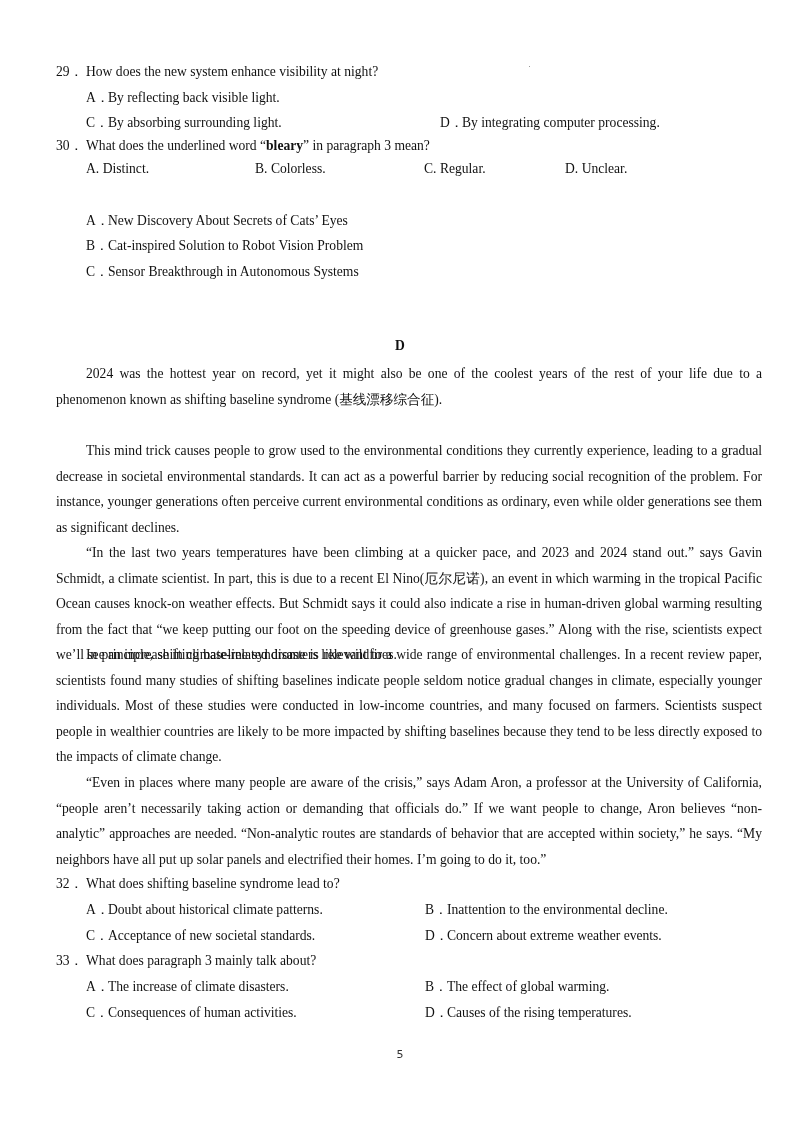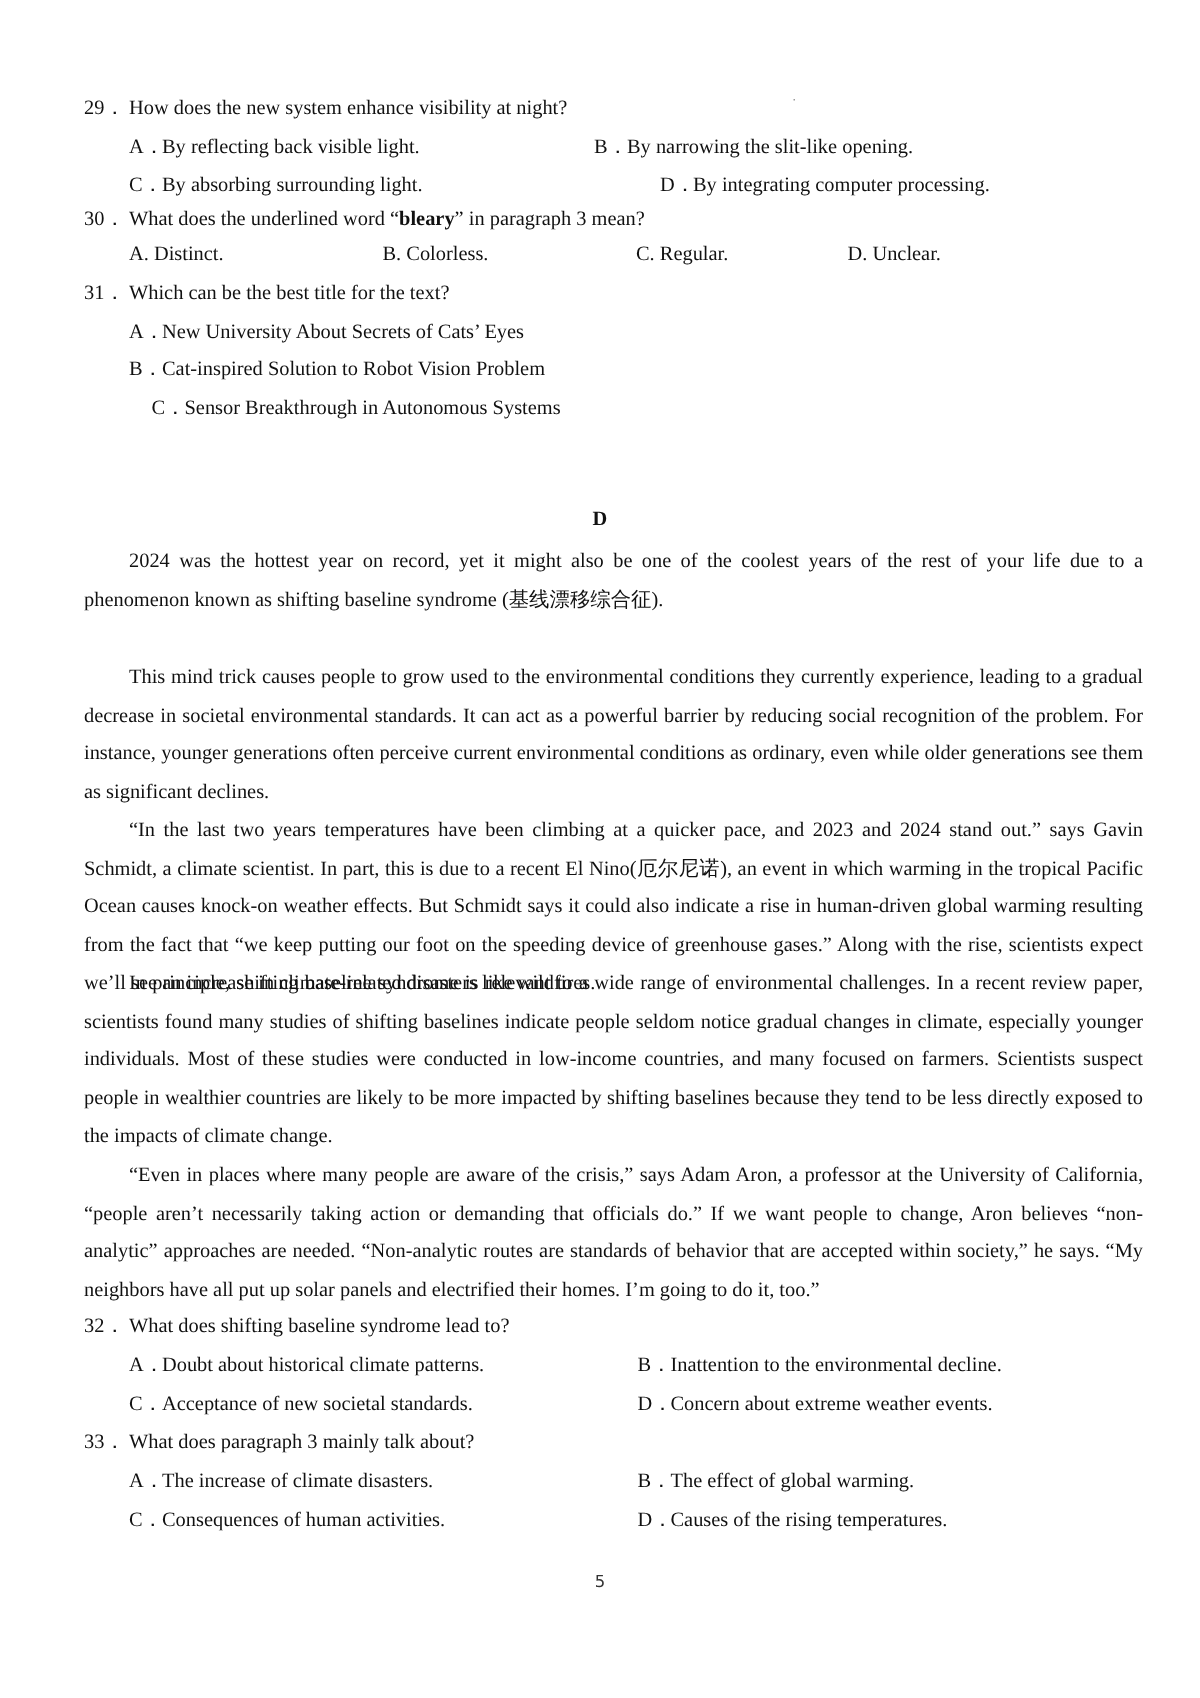--- a/index.html
+++ b/index.html
@@ -72,23 +72,20 @@
 <div class="page">
 
   <div class="speck"></div>
 
   <div class="q-stem" style="top:63px;">
     <span class="num">29．</span><span>How does the new system enhance visibility at night?</span>
   </div>
   <div class="opt" style="left:86px; top:89px;">
     <span class="letter">A．</span><span>By reflecting back visible light.</span>
   </div>
-  <div class="opt" style="left:396px; top:89px;">
-    <span class="letter">B．</span><span>By narrowing the slit-like opening.</span>
-  </div>
   <div class="opt" style="left:86px; top:114px;">
     <span class="letter">C．</span><span>By absorbing surrounding light.</span>
   </div>
   <div class="opt" style="left:396px; top:114px;margin-left:44px;">
     <span class="letter">D．</span><span>By integrating computer processing.</span>
   </div>
 
   <div class="q-stem" style="top:137px;">
     <span class="num">30．</span><span>What does the underlined word “</span><span class="bold">bleary</span><span>” in paragraph 3 mean?</span>
   </div>
@@ -98,30 +95,27 @@
   <div class="opt" style="left:255px; top:161px;">
     <span>B.</span> <span>Colorless.</span>
   </div>
   <div class="opt" style="left:424px; top:161px;">
     <span>C.</span> <span>Regular.</span>
   </div>
   <div class="opt" style="left:565px; top:161px;">
     <span>D.</span> <span>Unclear.</span>
   </div>
 
-  <div class="q-stem" style="top:186px;">
-    <span class="num">31．</span><span>Which can be the best title for the text?</span>
-  </div>
   <div class="opt" style="left:86px; top:212px;">
-    <span class="letter">A．</span><span>New University About Secrets of Cats’ Eyes</span>
+    <span class="letter">A．</span><span>New Discovery About Secrets of Cats’ Eyes</span>
   </div>
   <div class="opt" style="left:86px; top:237px;">
     <span class="letter">B．</span><span>Cat-inspired Solution to Robot Vision Problem</span>
   </div>
-  <div class="opt" style="left:86px; top:263px;margin-left:15px;">
+  <div class="opt" style="left:86px; top:263px;">
     <span class="letter">C．</span><span>Sensor Breakthrough in Autonomous Systems</span>
   </div>
 
   <div class="section-title">D</div>
 
   <div class="para" style="top:361px;">2024 was the hottest year on record, yet it might also be one of the coolest years of the rest of your life due to a phenomenon known as shifting baseline syndrome (基线漂移综合征).</div>
   <div class="para" style="top:438px;">This mind trick causes people to grow used to the environmental conditions they currently experience, leading to a gradual decrease in societal environmental standards. It can act as a powerful barrier by reducing social recognition of the problem. For instance, younger generations often perceive current environmental conditions as ordinary, even while older generations see them as significant declines.</div>
   <div class="para" style="top:540px;">“In the last two years temperatures have been climbing at a quicker pace, and 2023 and 2024 stand out.” says Gavin Schmidt, a climate scientist. In part, this is due to a recent El Nino(厄尔尼诺), an event in which warming in the tropical Pacific Ocean causes knock-on weather effects. But Schmidt says it could also indicate a rise in human-driven global warming resulting from the fact that “we keep putting our foot on the speeding device of greenhouse gases.” Along with the rise, scientists expect we’ll see an increase in climate-related disasters like wildfires.</div>
   <div class="para" style="top:642px;">In principle, shifting baseline syndrome is relevant to a wide range of environmental challenges.  In a recent review paper, scientists found many studies of shifting baselines indicate people seldom notice gradual changes in climate, especially younger individuals. Most of these studies were conducted in low-income countries, and many focused on farmers. Scientists suspect people in wealthier countries are likely to be more impacted by shifting baselines because they tend to be less directly exposed to the impacts of climate change.</div>
   <div class="para" style="top:770px;">“Even in places where many people are aware of the crisis,” says Adam Aron, a professor at the University of California, “people aren’t necessarily taking action or demanding that officials do.” If we want people to change, Aron believes “non-analytic” approaches are needed. “Non-analytic routes are standards of behavior that are accepted within society,” he says. “My neighbors have all put up solar panels and electrified their homes. I’m going to do it, too.”</div>

